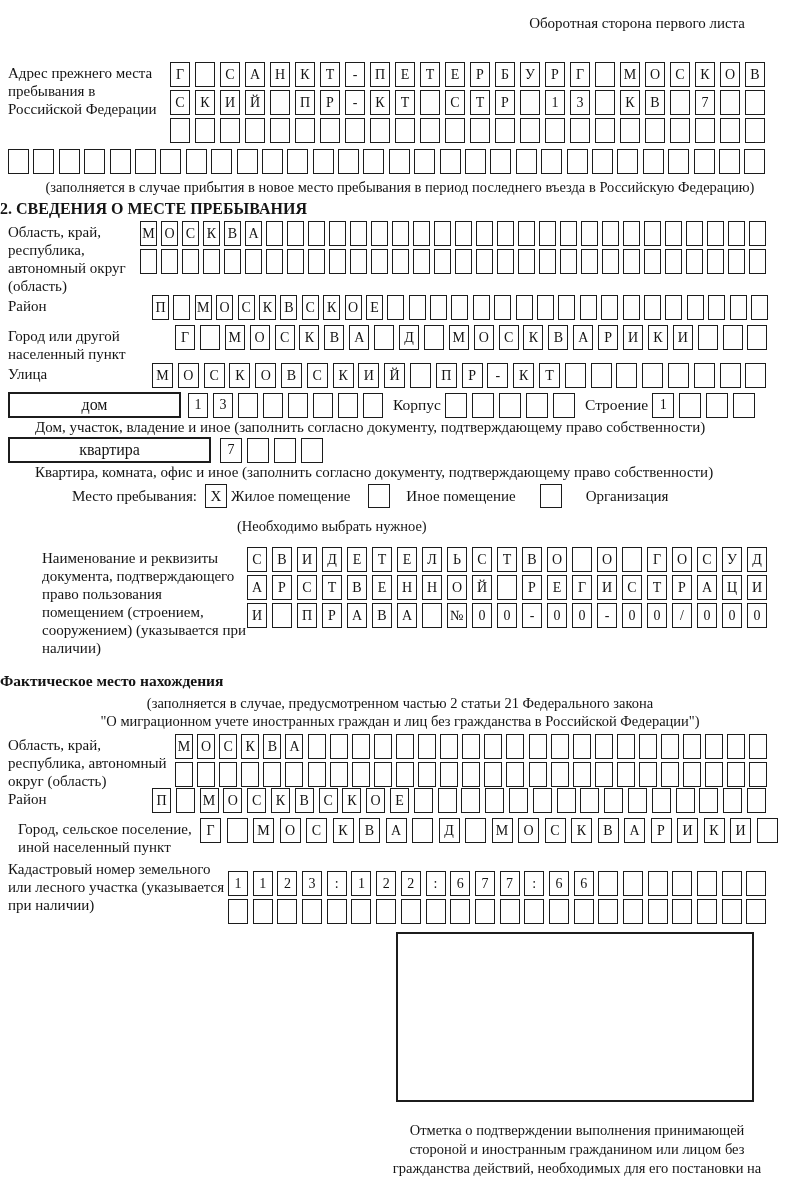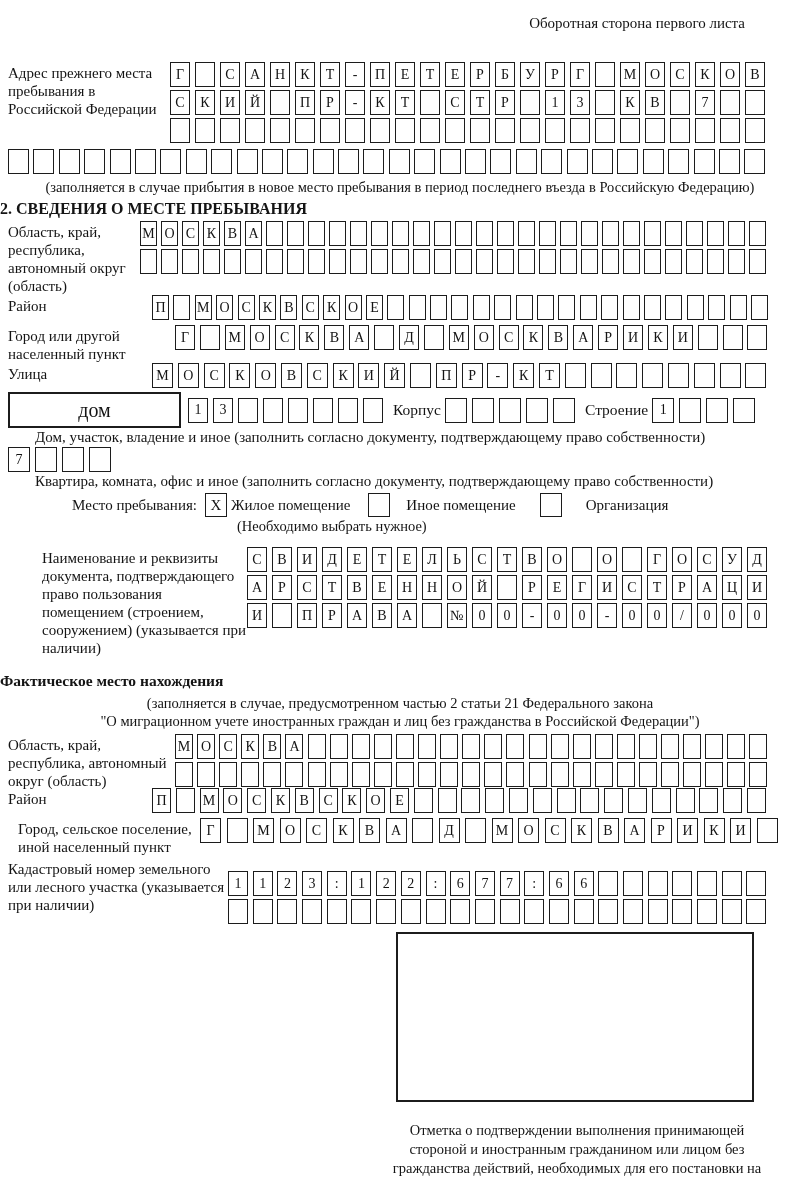--- a/index.html
+++ b/index.html
@@ -49,26 +49,26 @@
   .r-cad    { gap: 4.7px; } .r-cad    .cell { width: 20px; }
   .r-house  { gap: 5px;   } .r-house  .cell { width: 20px; }
   .r-hk     { gap: 5px;   } .r-hk     .cell { width: 22px; }
 
   .note-center { text-align: center; font-size: 14.5px; line-height: 18px; }
   .note-left   { font-size: 15px; line-height: 19px; margin-left: 35px; }
   .sec-title   { text-align: left; font-weight: bold; font-size: 16px; line-height: 20px; }
 
   .bigbox {
     flex: none;
-    height: 36px;
+    height: 26px;
     border: 2px solid #1c1c1c;
     display: flex;
     align-items: center;
     justify-content: center;
-    font-size: 20px;
+    font-size: 16px;
   }
   .houserow { display: flex; align-items: center; margin-left: 8px; }
   .seg-label { font-size: 15.5px; flex: none; }
   .checkbox {
     flex: none;
     width: 22px; height: 24px;
     border: 1.6px solid #1c1c1c;
     display: flex; align-items: center; justify-content: center;
     font-size: 15px;
   }
@@ -401,39 +401,40 @@
   <div class="cellrow r-hk" style="margin-bottom:0;">
       <div class="cell">1</div>
       <div class="cell"></div>
       <div class="cell"></div>
       <div class="cell"></div>
     </div>
 </div>
 <div class="note-left">Дом, участок, владение и иное (заполнить согласно документу, подтверждающему право собственности)</div>
 
 <div class="houserow">
+  <div class="bigbox" style="width:203px; margin-right:9px;">квартира</div>
   <div class="cellrow r-hk" style="margin-bottom:0;">
       <div class="cell">7</div>
       <div class="cell"></div>
       <div class="cell"></div>
       <div class="cell"></div>
     </div>
 </div>
 <div class="note-left">Квартира, комната, офис и иное (заполнить согласно документу, подтверждающему право собственности)</div>
 
 <div class="stayrow" style="margin-top:2px;">
   <span>Место пребывания:</span>
   <span class="checkbox" style="margin-left:8px;">X</span>
   <span style="margin-left:4px;">Жилое помещение</span>
   <span class="checkbox" style="margin-left:18px;"></span>
   <span style="margin-left:16px;">Иное помещение</span>
   <span class="checkbox" style="margin-left:24px;"></span>
   <span style="margin-left:24px;">Организация</span>
 </div>
-<div style="margin-left:237px; font-size:14.5px; line-height:18px;">(Необходимо выбрать нужное)</div>
+<div style="margin-left:237px; font-size:14.5px; line-height:18px;margin-top:9px;">(Необходимо выбрать нужное)</div>
 
 <div class="frow" style="margin-left:42px; margin-top:12px;">
   <div class="flabel" style="width:205px;">Наименование и реквизиты документа, подтверждающего право пользования помещением (строением, сооружением) (указывается при наличии)</div>
   <div>
     <div class="cellrow r-doc">
         <div class="cell">С</div>
         <div class="cell">В</div>
         <div class="cell">И</div>
         <div class="cell">Д</div>
         <div class="cell">Е</div>

